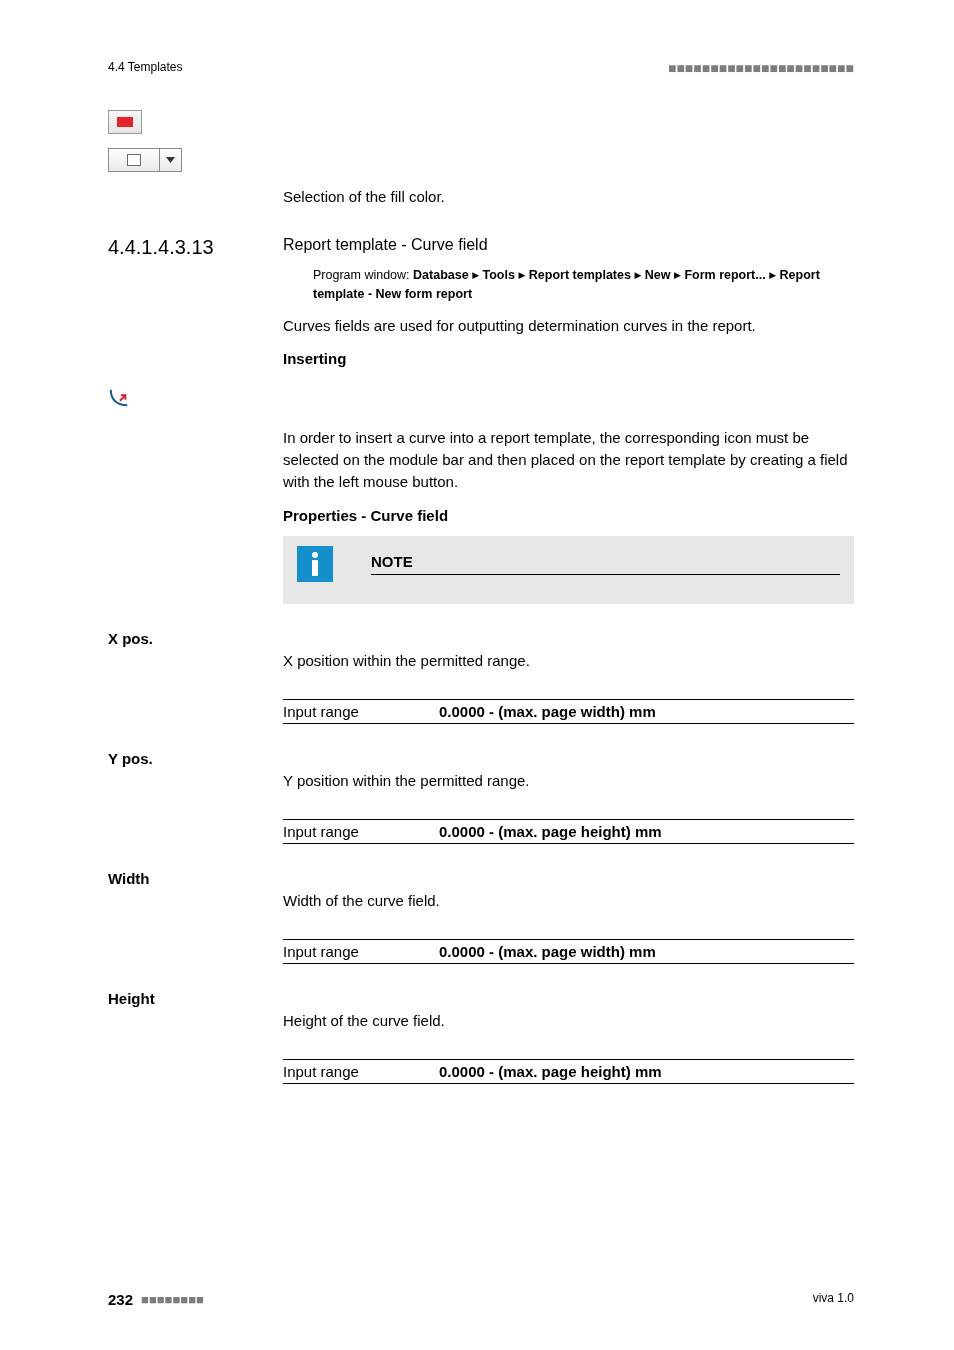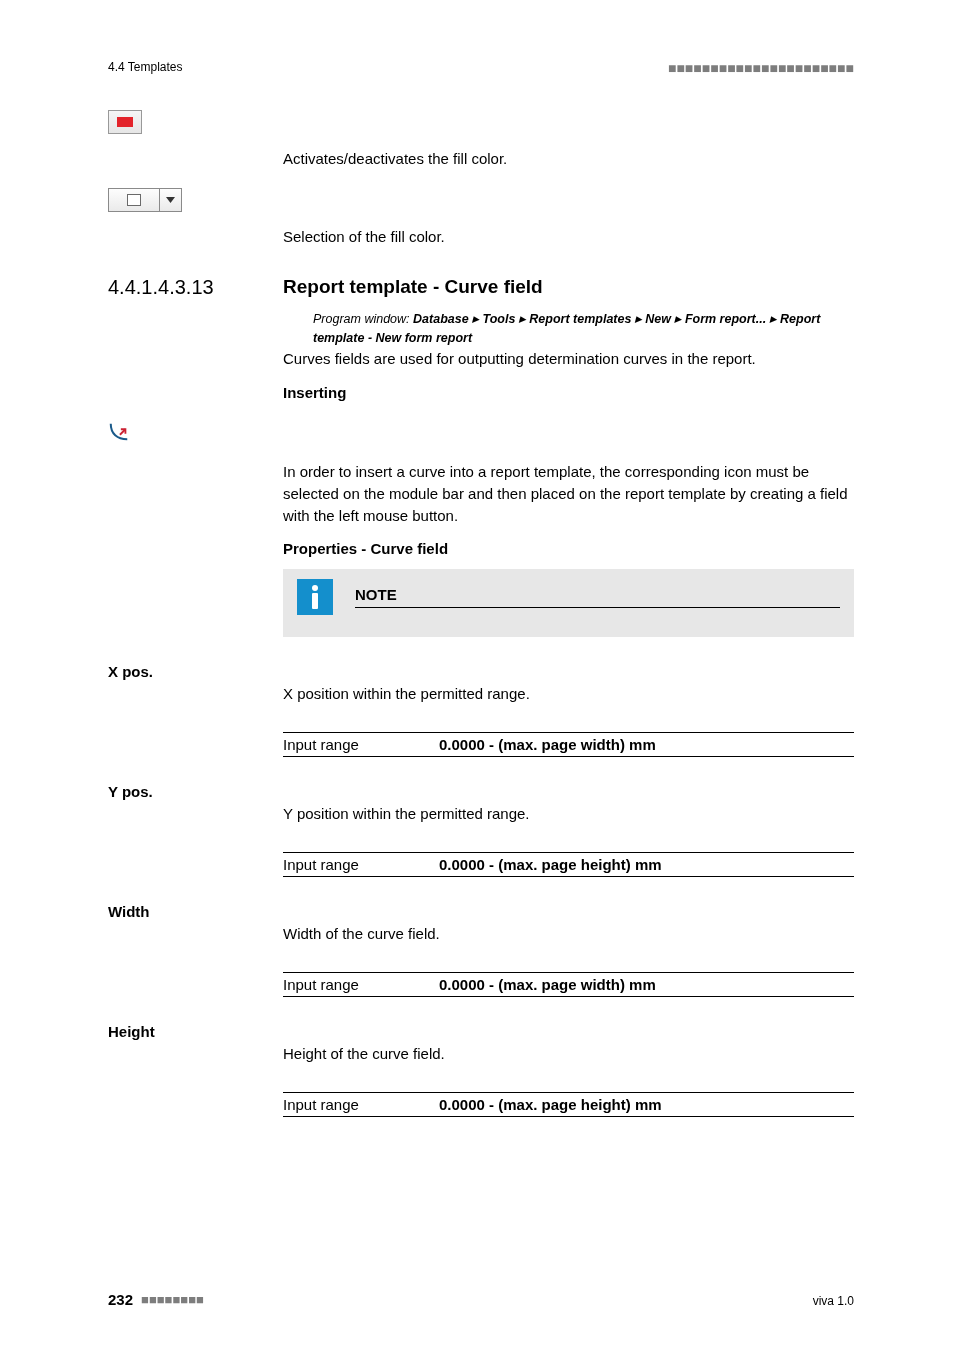--- a/index.html
+++ b/index.html
@@ -12,42 +12,42 @@
   .left-col { width: 175px; flex-shrink: 0; }
   .right-col { flex: 1; }
   .icon-red { width: 34px; height: 24px; border: 1px solid #999; background: linear-gradient(#f6f6f6,#e6e6e6); display: flex; align-items: center; justify-content: center; margin-bottom: 14px; }
   .icon-red-inner { width: 16px; height: 10px; background: #e3242b; }
   .desc-text { font-size: 15px; line-height: 1.45; margin-bottom: 18px; }
   .dropdown { display:flex; margin-bottom: 14px; }
   .dropdown-box { width:52px; height:24px; border:1px solid #8a8a8a; background:linear-gradient(#fdfdfd,#eaeaea); display:flex; align-items:center; justify-content:center; }
   .dropdown-box-inner { width:14px; height:12px; border:1px solid #6a6a6a; background:#fff; }
   .dropdown-arrow { width:22px; height:24px; border:1px solid #8a8a8a; border-left:none; background:linear-gradient(#fdfdfd,#eaeaea); display:flex; align-items:center; justify-content:center; }
   .sect-num { font-weight: 400; font-size: 20px; }
-  .sect-title { font-weight: 700; font-size: 19px; margin-bottom: 12px; }
-  .breadcrumb { font-size: 12.5px; line-height: 1.55; margin-left: 30px; margin-bottom: 0; font-style: italic; }
+  .sect-title { font-weight: 400; font-size: 16px; margin-bottom: 12px; }
+  .breadcrumb { font-size: 12.5px; line-height: 1.55; margin-left: 30px; margin-bottom: 10px; }
   .breadcrumb .bc { font-weight: 700; }
   .tri { font-size: 9px; display:inline-block; position:relative; top:-1px; }
   .body-p { font-size: 15px; line-height: 1.45; margin-bottom: 14px; }
   .sub-h { font-weight: 800; font-size: 15px; margin-bottom: 20px; }
   .curve-icon { width:22px; height:22px; }
   .note-box { background: #e7e7e7; padding: 0 14px 16px 14px; margin-bottom: 22px; }
-  .note-head { display:flex; align-items:center; padding: 10px 0 6px 0; }
+  .note-head { display:flex; align-items:center; padding: 10px 0 6px 0; gap: 16px; }
   .note-icon { width: 36px; height: 36px; background: #148fcc; display:flex; flex-direction:column; align-items:center; justify-content:center; flex-shrink:0; }
   .note-i-dot { width:6px; height:6px; border-radius:50%; background:#fff; margin-bottom:2px; }
   .note-i-bar { width:6px; height:16px; background:#fff; border-radius:1px; }
   .note-title-wrap { flex:1; margin-left: 22px; }
   .note-title { font-weight:700; font-size: 15px; padding-bottom: 4px; border-bottom: 1.5px solid #000; }
   .note-body { font-size: 15px; line-height: 1.45; margin-top: 16px; }
   .prop-label { font-weight:700; font-size: 15px; margin-top: 4px; }
   .prop-desc { font-size: 15px; margin-bottom: 6px; }
   .range-row { display:flex; border-top: 1px solid #000; border-bottom: 1px solid #000; padding: 3px 0; font-size: 15px; margin-top: 30px; }
   .range-label { width: 156px; }
   .range-val { font-weight:700; }
   .prop-block { margin-bottom: 22px; }
-  .footer { position:absolute; bottom: 42px; left: 108px; right: 100px; display:flex; justify-content:space-between; align-items:flex-end; font-size:12px; }
+  .footer { position:absolute; bottom: 42px; left: 108px; right: 100px; display:flex; justify-content:space-between; align-items:flex-start; font-size:12px; }
   .footer-left { display:flex; align-items:center; gap:8px; }
   .page-num { font-weight:800; font-size: 15px; }
   .footer-dashes { letter-spacing:0; color:#7d7d7d; font-size:13px; font-weight:bold; }
   .sp-after-icon { height: 6px; }
 </style>
 </head>
 <body>
 
 <div class="page">
   <div class="header">
@@ -57,26 +57,20 @@
 
   <div class="content">
 
     <div class="row">
       <div class="left-col">
         <div class="icon-red">
           <div class="icon-red-inner"></div>
         </div>
       </div>
       <div class="right-col"></div>
-    </div>
-    <div class="row">
-      <div class="left-col"></div>
-      <div class="right-col">
-        <div class="desc-text">Activates/deactivates the fill color.</div>
-      </div>
     </div>
 
     <div class="row">
       <div class="left-col">
         <div class="dropdown">
           <div class="dropdown-box">
               <div class="dropdown-box-inner"></div>
             </div>
           <div class="dropdown-arrow">
             <svg width="9" height="6" viewBox="0 0 9 6">

